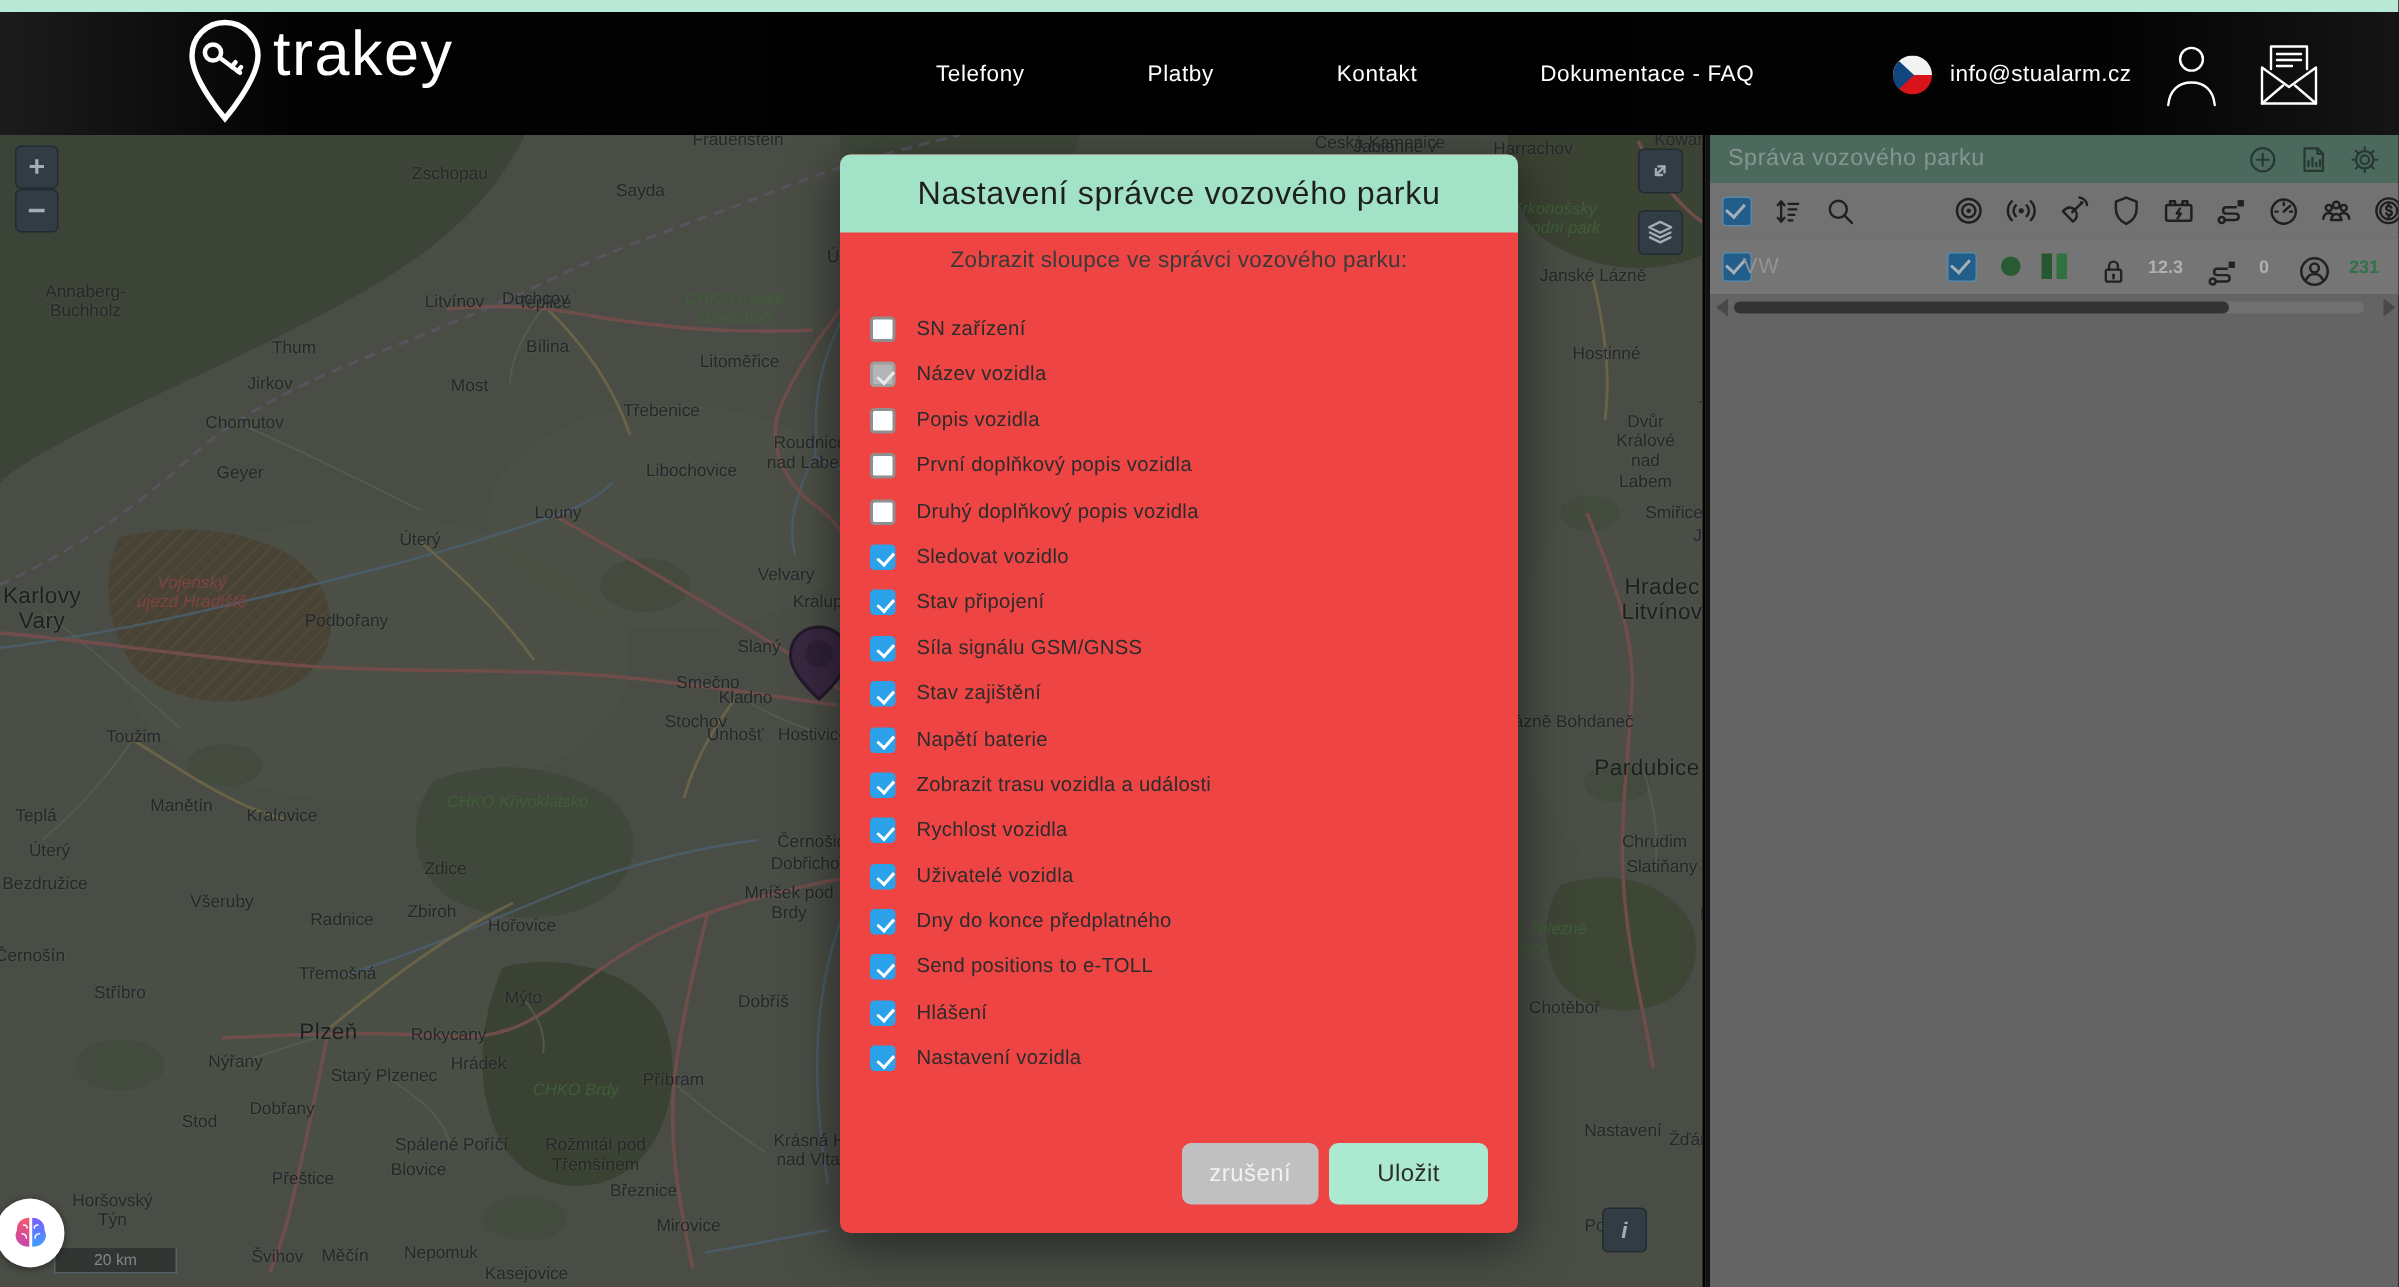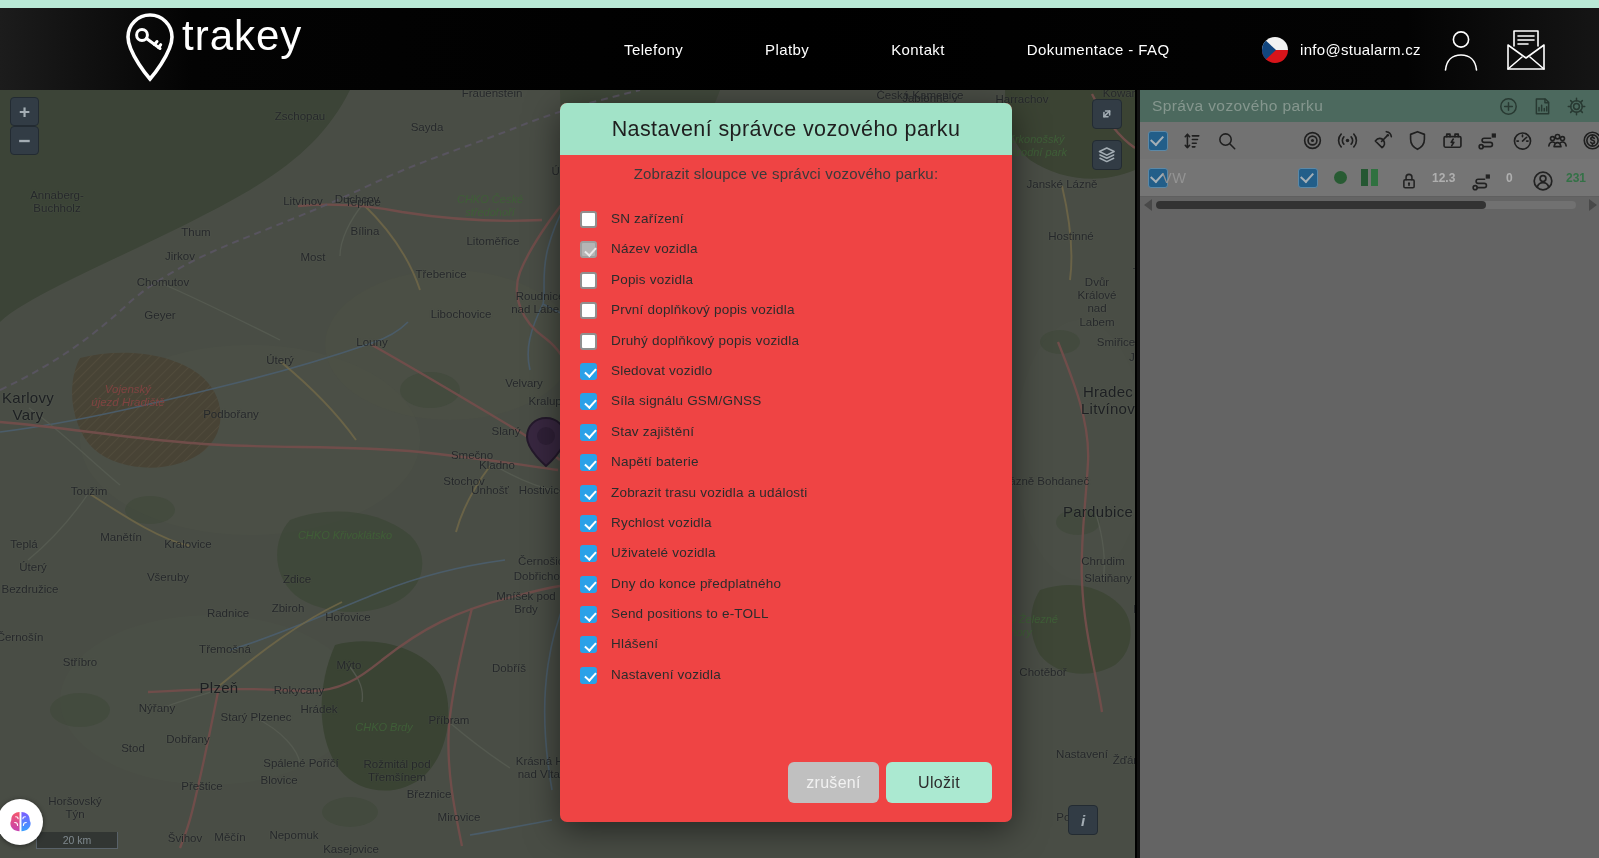--- a/index.html
+++ b/index.html
@@ -271,21 +271,21 @@
       <div class="map-label m" style="left: 128px; top: 306px;">Vojenský
 újezd Hradiště</div>
       <div class="map-label c" style="left: 28px; top: 316px;">Karlovy
 Vary</div>
       <div class="map-label t" style="left: 89px; top: 402px;">Toužim</div>
       <div class="map-label t" style="left: 121px; top: 448px;">Manětín</div>
       <div class="map-label t" style="left: 188px; top: 455px;">Kralovice</div>
       <div class="map-label t" style="left: 24px; top: 455px;">Teplá</div>
       <div class="map-label t" style="left: 33px; top: 478px;">Úterý</div>
       <div class="map-label t" style="left: 30px; top: 500px;">Bezdružice</div>
-      <div class="map-label t" style="left: 148px; top: 488px; margin-left: 20px;">Všeruby</div>
+      <div class="map-label t" style="left: 148px; top: 512px;">Všeruby</div>
       <div class="map-label t" style="left: 20px; top: 548px;">Černošín</div>
       <div class="map-label t" style="left: 80px; top: 573px;">Stříbro</div>
       <div class="map-label t" style="left: 228px; top: 524px;">Radnice</div>
       <div class="map-label t" style="left: 288px; top: 519px;">Zbiroh</div>
       <div class="map-label t" style="left: 348px; top: 528px;">Hořovice</div>
       <div class="map-label t" style="left: 297px; top: 490px;">Zdice</div>
       <div class="map-label p" style="left: 345px; top: 445px;">CHKO Křivoklátsko</div>
       <div class="map-label t" style="left: 524px; top: 294px;">Velvary</div>
       <div class="map-label t" style="left: 548px; top: 312px;">Kralupy</div>
       <div class="map-label t" style="left: 506px; top: 342px;">Slaný</div>
@@ -575,20 +575,24 @@
       <div class="cb-row">
         <span class="cb-box"></span>
         <span class="cb-label">Druhý doplňkový popis vozidla</span>
       </div>
       <div class="cb-row">
         <span class="cb-box checked"></span>
         <span class="cb-label">Sledovat vozidlo</span>
       </div>
       <div class="cb-row">
         <span class="cb-box checked"></span>
+        <span class="cb-label">Stav připojení</span>
+      </div>
+      <div class="cb-row">
+        <span class="cb-box checked"></span>
         <span class="cb-label">Síla signálu GSM/GNSS</span>
       </div>
       <div class="cb-row">
         <span class="cb-box checked"></span>
         <span class="cb-label">Stav zajištění</span>
       </div>
       <div class="cb-row">
         <span class="cb-box checked"></span>
         <span class="cb-label">Napětí baterie</span>
       </div>

